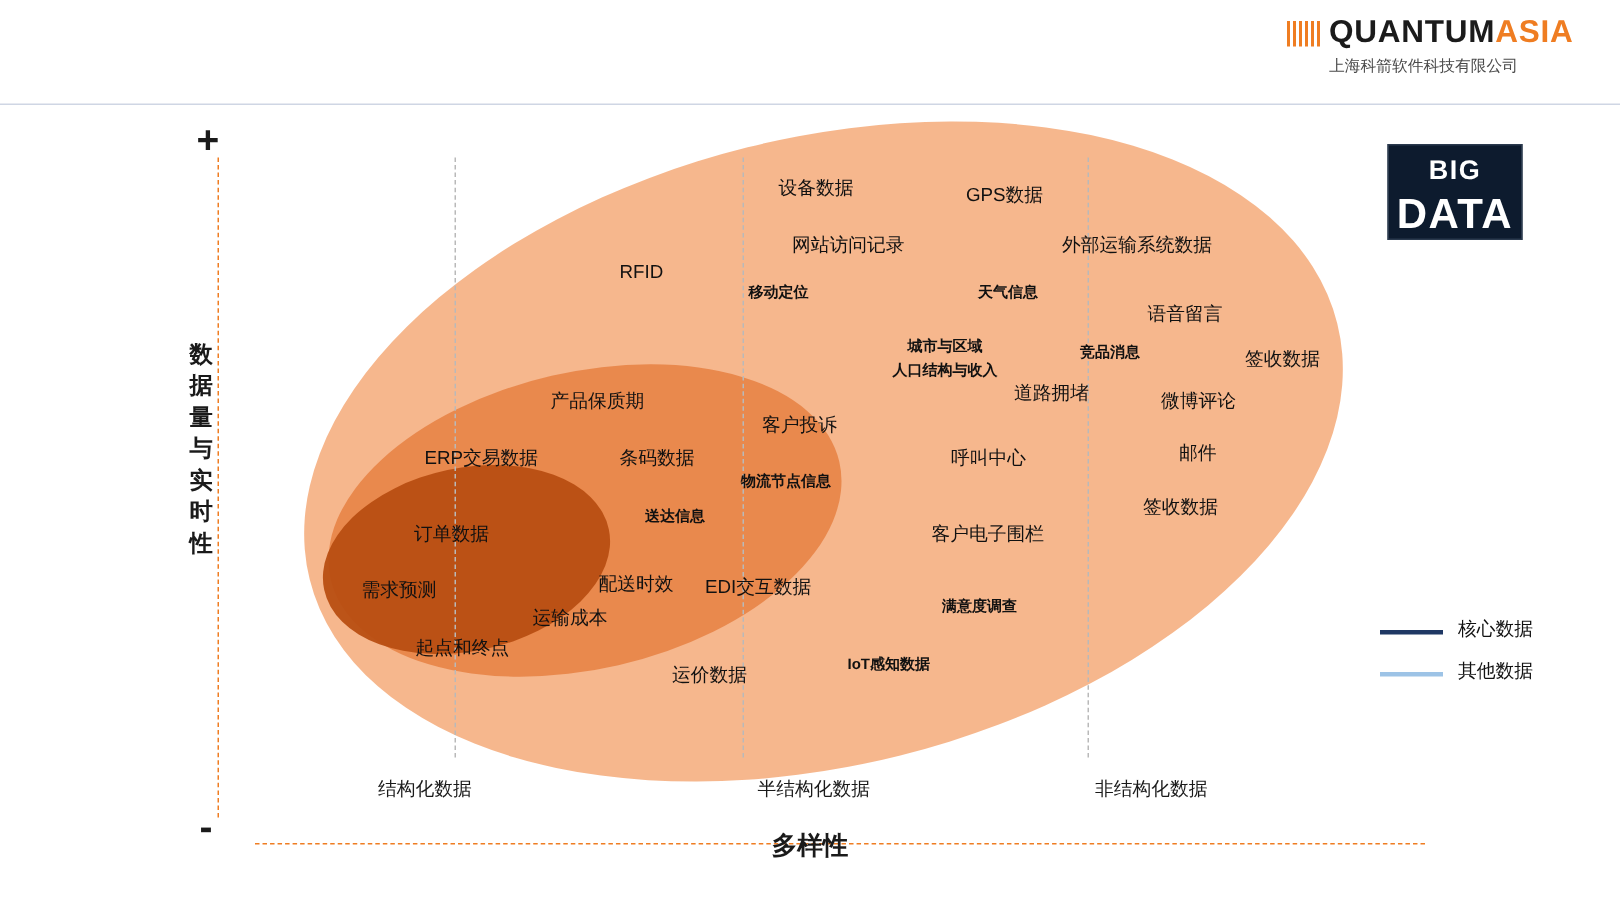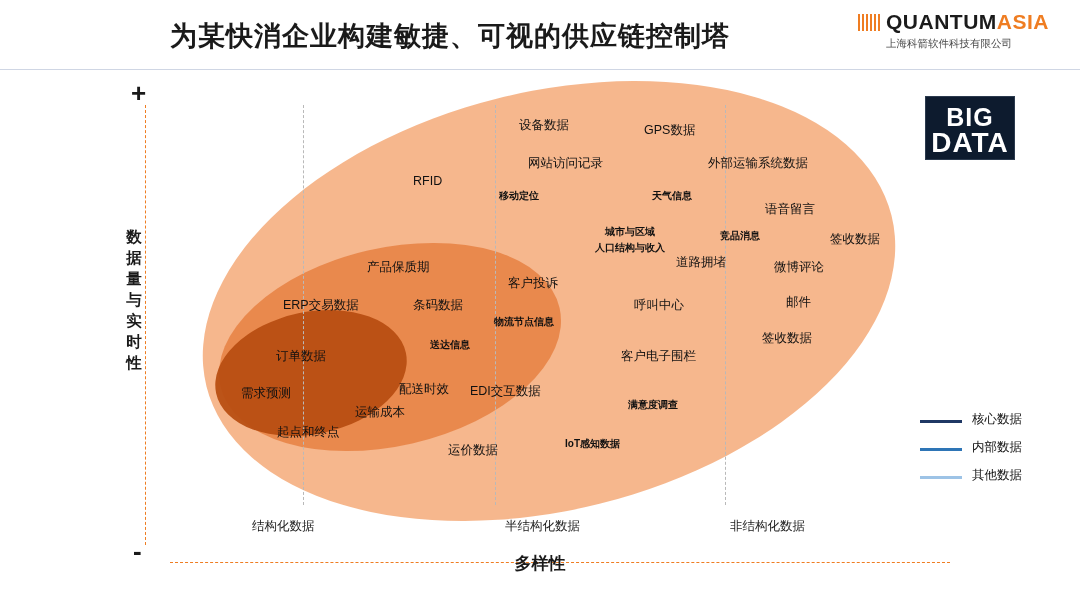--- a/index.html
+++ b/index.html
@@ -99,41 +99,40 @@
   .lbl.two{white-space:normal;text-align:center;}
   
   #bigdata{
     position:absolute;left:925px;top:96px;width:88px;height:62px;
     background:#0d1b2e;border:1px solid #2b3a4e;overflow:hidden;
   }
   #bigdata .bd1,#bigdata .bd2{
     position:absolute;width:100%;text-align:center;
     font-weight:bold;color:#ffffff;letter-spacing:1px;
   }
-  #bigdata .bd1{top:6px;font-size:25px;}
+  #bigdata .bd1{top:6px;font-size:18px;}
   #bigdata .bd2{top:30px;font-size:28px;}
   
   #legend{
     position:absolute;left:920px;top:408px;width:150px;
   }
   .legend-row{
     position:relative;height:28px;
   }
   .legend-line{
     position:absolute;left:0;top:12px;width:42px;height:0;
   }
   .legend-text{
     position:absolute;left:52px;top:3px;font-size:12.5px;color:#111;white-space:nowrap;
   }
 </style>
 </head>
 <body>
 
 <div id="header">
-  <div id="page-title">为某快消企业构建敏捷、可视的供应链控制塔</div>
   <div id="logo-block">
     <div id="logo-bars">
       <i></i>
         <i></i>
         <i></i>
         <i></i>
         <i></i>
         <i></i>
     </div>
     <div id="logo-text"><span>QUANTUM</span><span class="orange">ASIA</span></div>
@@ -204,22 +203,18 @@
     <div class="bd1">BIG</div>
     <div class="bd2">DATA</div>
   </div>
 
   <div id="legend">
     <div class="legend-row">
       <div class="legend-line" style="border-top:3px solid #1f3864"></div>
       <div class="legend-text">核心数据</div>
     </div>
     <div class="legend-row">
-      <div class="legend-line" style="border-top:3px solid #2e75b6"></div>
-      <div class="legend-text">内部数据</div>
-    </div>
-    <div class="legend-row">
       <div class="legend-line" style="border-top:3px solid #9dc3e6"></div>
       <div class="legend-text">其他数据</div>
     </div>
   </div>
 
 </div>
 
 </body></html>

